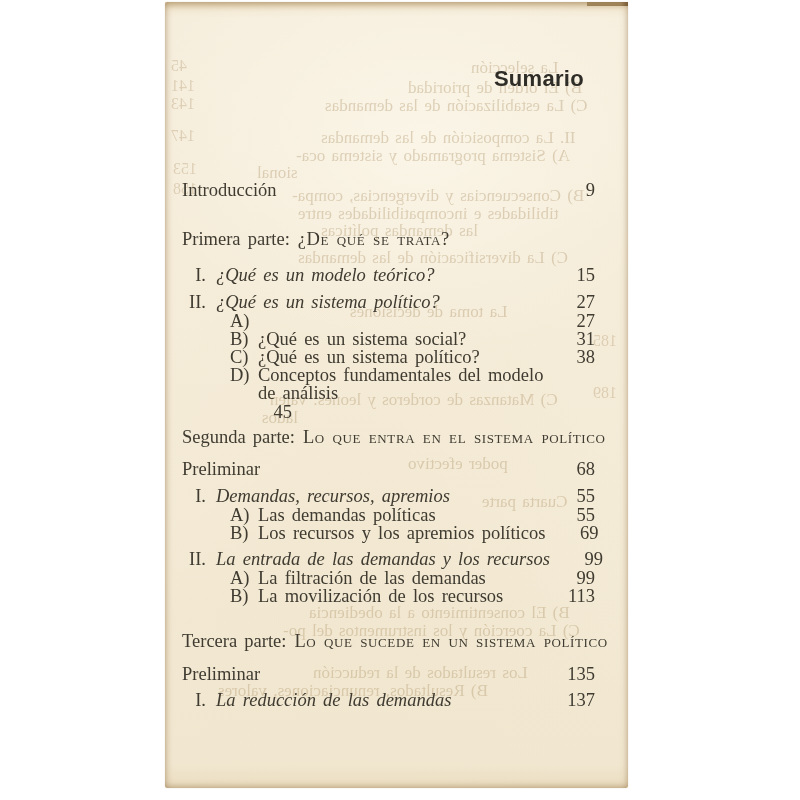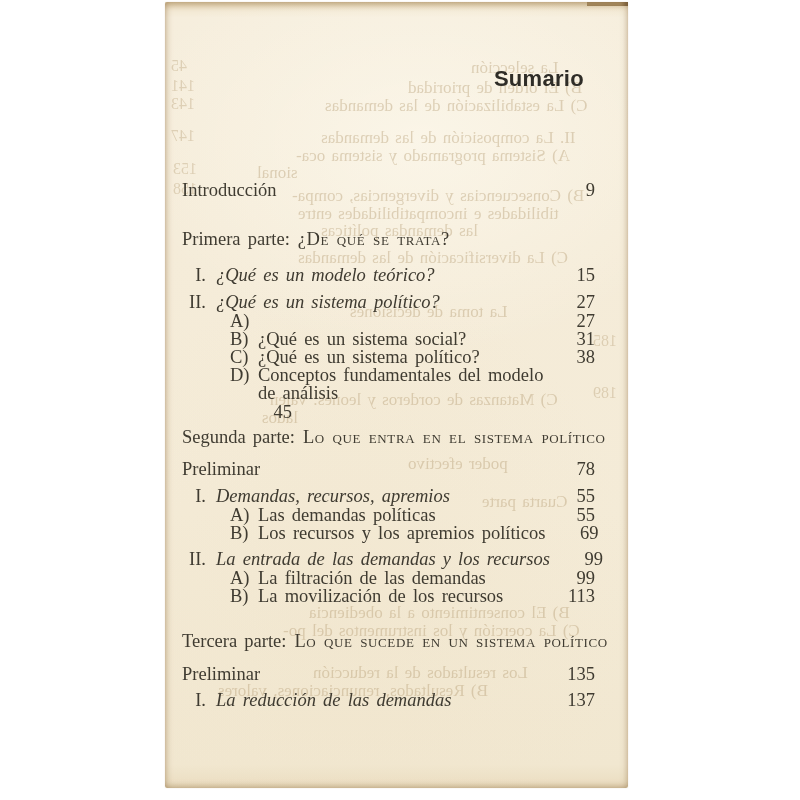--- a/index.html
+++ b/index.html
@@ -160,21 +160,21 @@
       </div>
 
       <div class="row r8 part">
         <span>Segunda parte:</span>
         <span class="sc">Lo que entra en el sistema político</span>
       </div>
 
       <div class="row r9">
         <span class="label">Preliminar</span>
         <span class="leader"></span>
-        <span class="pagenum">78</span>
+        <span class="pagenum">68</span>
       </div>
 
       <div class="row r10 lvl1 it">
         <span class="num">I.</span>
         <span class="label">Demandas, recursos, apremios</span>
         <span class="leader"></span>
         <span class="pagenum">55</span>
       </div>
 
       <div class="row r11 lvl2">

